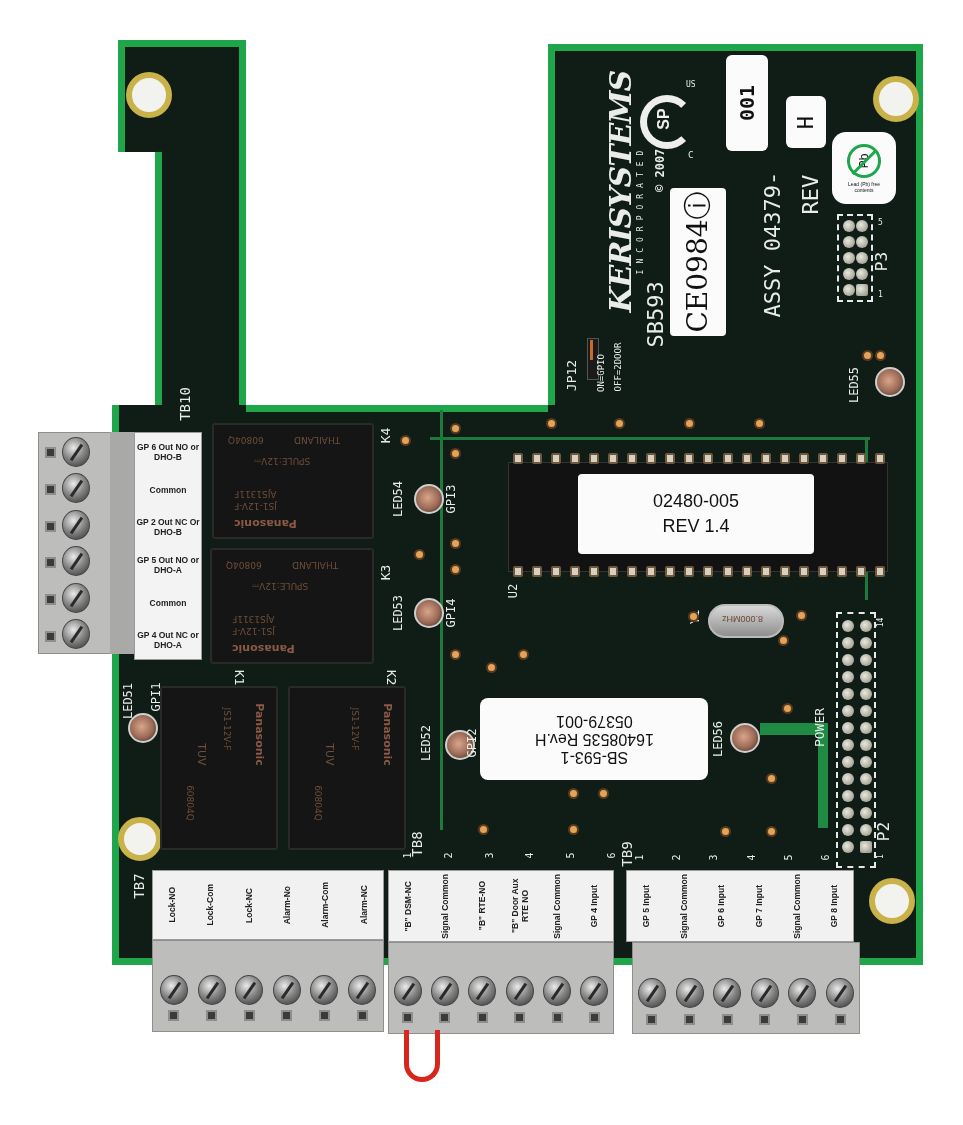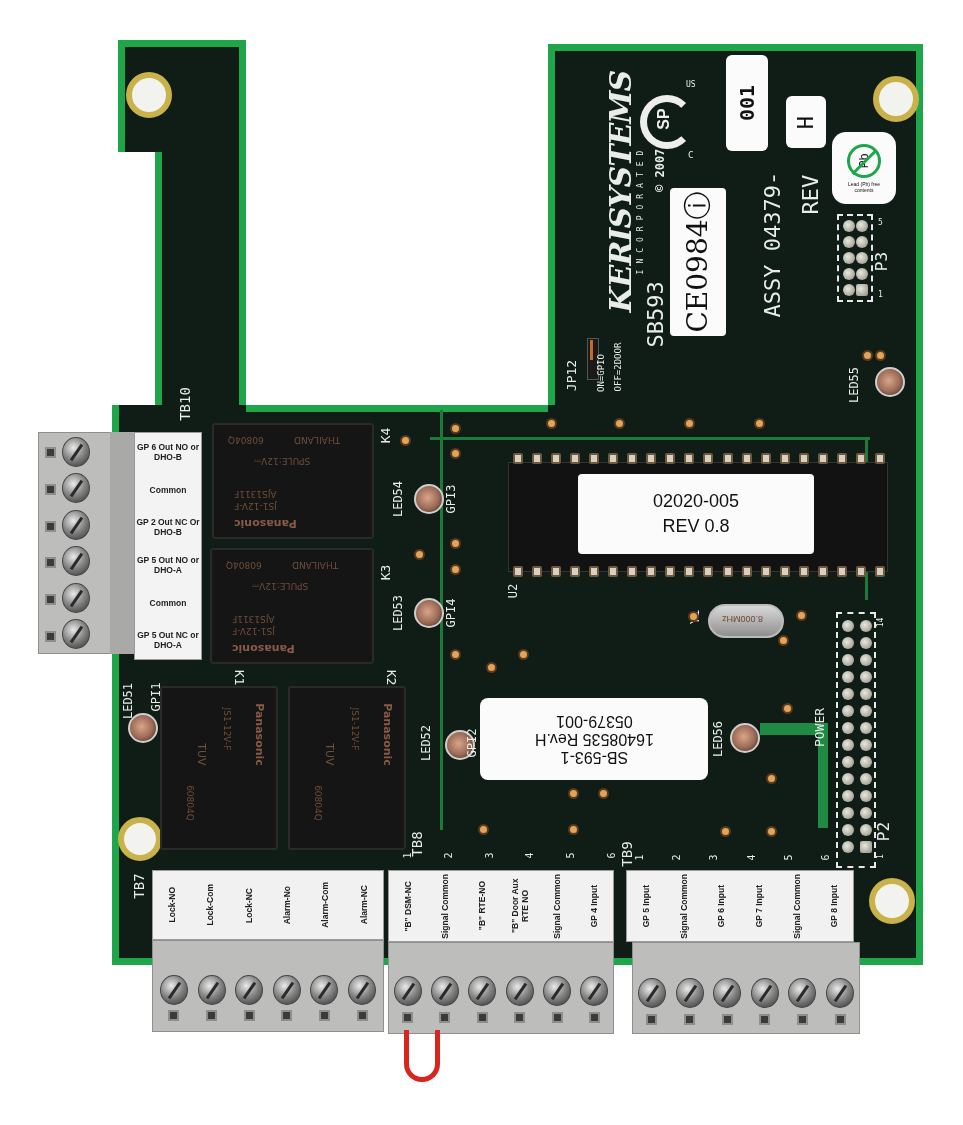--- a/index.html
+++ b/index.html
@@ -155,22 +155,22 @@
 
 <div class="led" style="left:445px;top:730px;"></div>
 <div class="silk rot-90" style="left:408px;top:736px;font-size:12px;">LED52</div>
 <div class="silk rot-90" style="left:458px;top:736px;font-size:12px;">GPI2</div>
 
 <div class="led" style="left:730px;top:723px;"></div>
 <div class="silk rot-90" style="left:700px;top:732px;font-size:12px;">LED56</div>
 
 <div class="chip" style="left:508px;top:462px;width:378px;height:108px;"></div>
 <div class="label-white" style="left:578px;top:474px;width:236px;height:80px;border-radius:4px;">
-  <span style="font-size:18px;">02020-005</span>
-  <span style="font-size:18px;margin-top:4px;">REV 0.8</span>
+  <span style="font-size:18px;">02480-005</span>
+  <span style="font-size:18px;margin-top:4px;">REV 1.4</span>
 </div>
 <div class="silk rot-90" style="left:506px;top:584px;font-size:12px;">U2</div>
 
 <div style="position:absolute;left:513px;top:453px;width:372px;height:12px;display:flex;justify-content:space-between;">
   <div class="pin" style="position:static;"></div>
     <div class="pin" style="position:static;"></div>
     <div class="pin" style="position:static;"></div>
     <div class="pin" style="position:static;"></div>
     <div class="pin" style="position:static;"></div>
     <div class="pin" style="position:static;"></div>
@@ -335,21 +335,21 @@
   <div class="tb-cell">
       <span style="writing-mode:horizontal-tb;transform:none;font-size:8.5px;font-weight:bold;color:#222;text-align:center;">GP 2 Out NC Or DHO-B</span>
     </div>
   <div class="tb-cell">
       <span style="writing-mode:horizontal-tb;transform:none;font-size:8.5px;font-weight:bold;color:#222;text-align:center;">GP 5 Out NO or DHO-A</span>
     </div>
   <div class="tb-cell">
       <span style="writing-mode:horizontal-tb;transform:none;font-size:8.5px;font-weight:bold;color:#222;text-align:center;">Common</span>
     </div>
   <div class="tb-cell">
-      <span style="writing-mode:horizontal-tb;transform:none;font-size:8.5px;font-weight:bold;color:#222;text-align:center;">GP 5 Out NC or DHO-A</span>
+      <span style="writing-mode:horizontal-tb;transform:none;font-size:8.5px;font-weight:bold;color:#222;text-align:center;">GP 4 Out NC or DHO-A</span>
     </div>
 </div>
 
 <div class="tb-label" style="left:152px;top:870px;width:232px;height:70px;">
   <div class="tb-cell">
       <span>Lock-NO</span>
     </div>
   <div class="tb-cell">
       <span>Lock-Com</span>
     </div>

